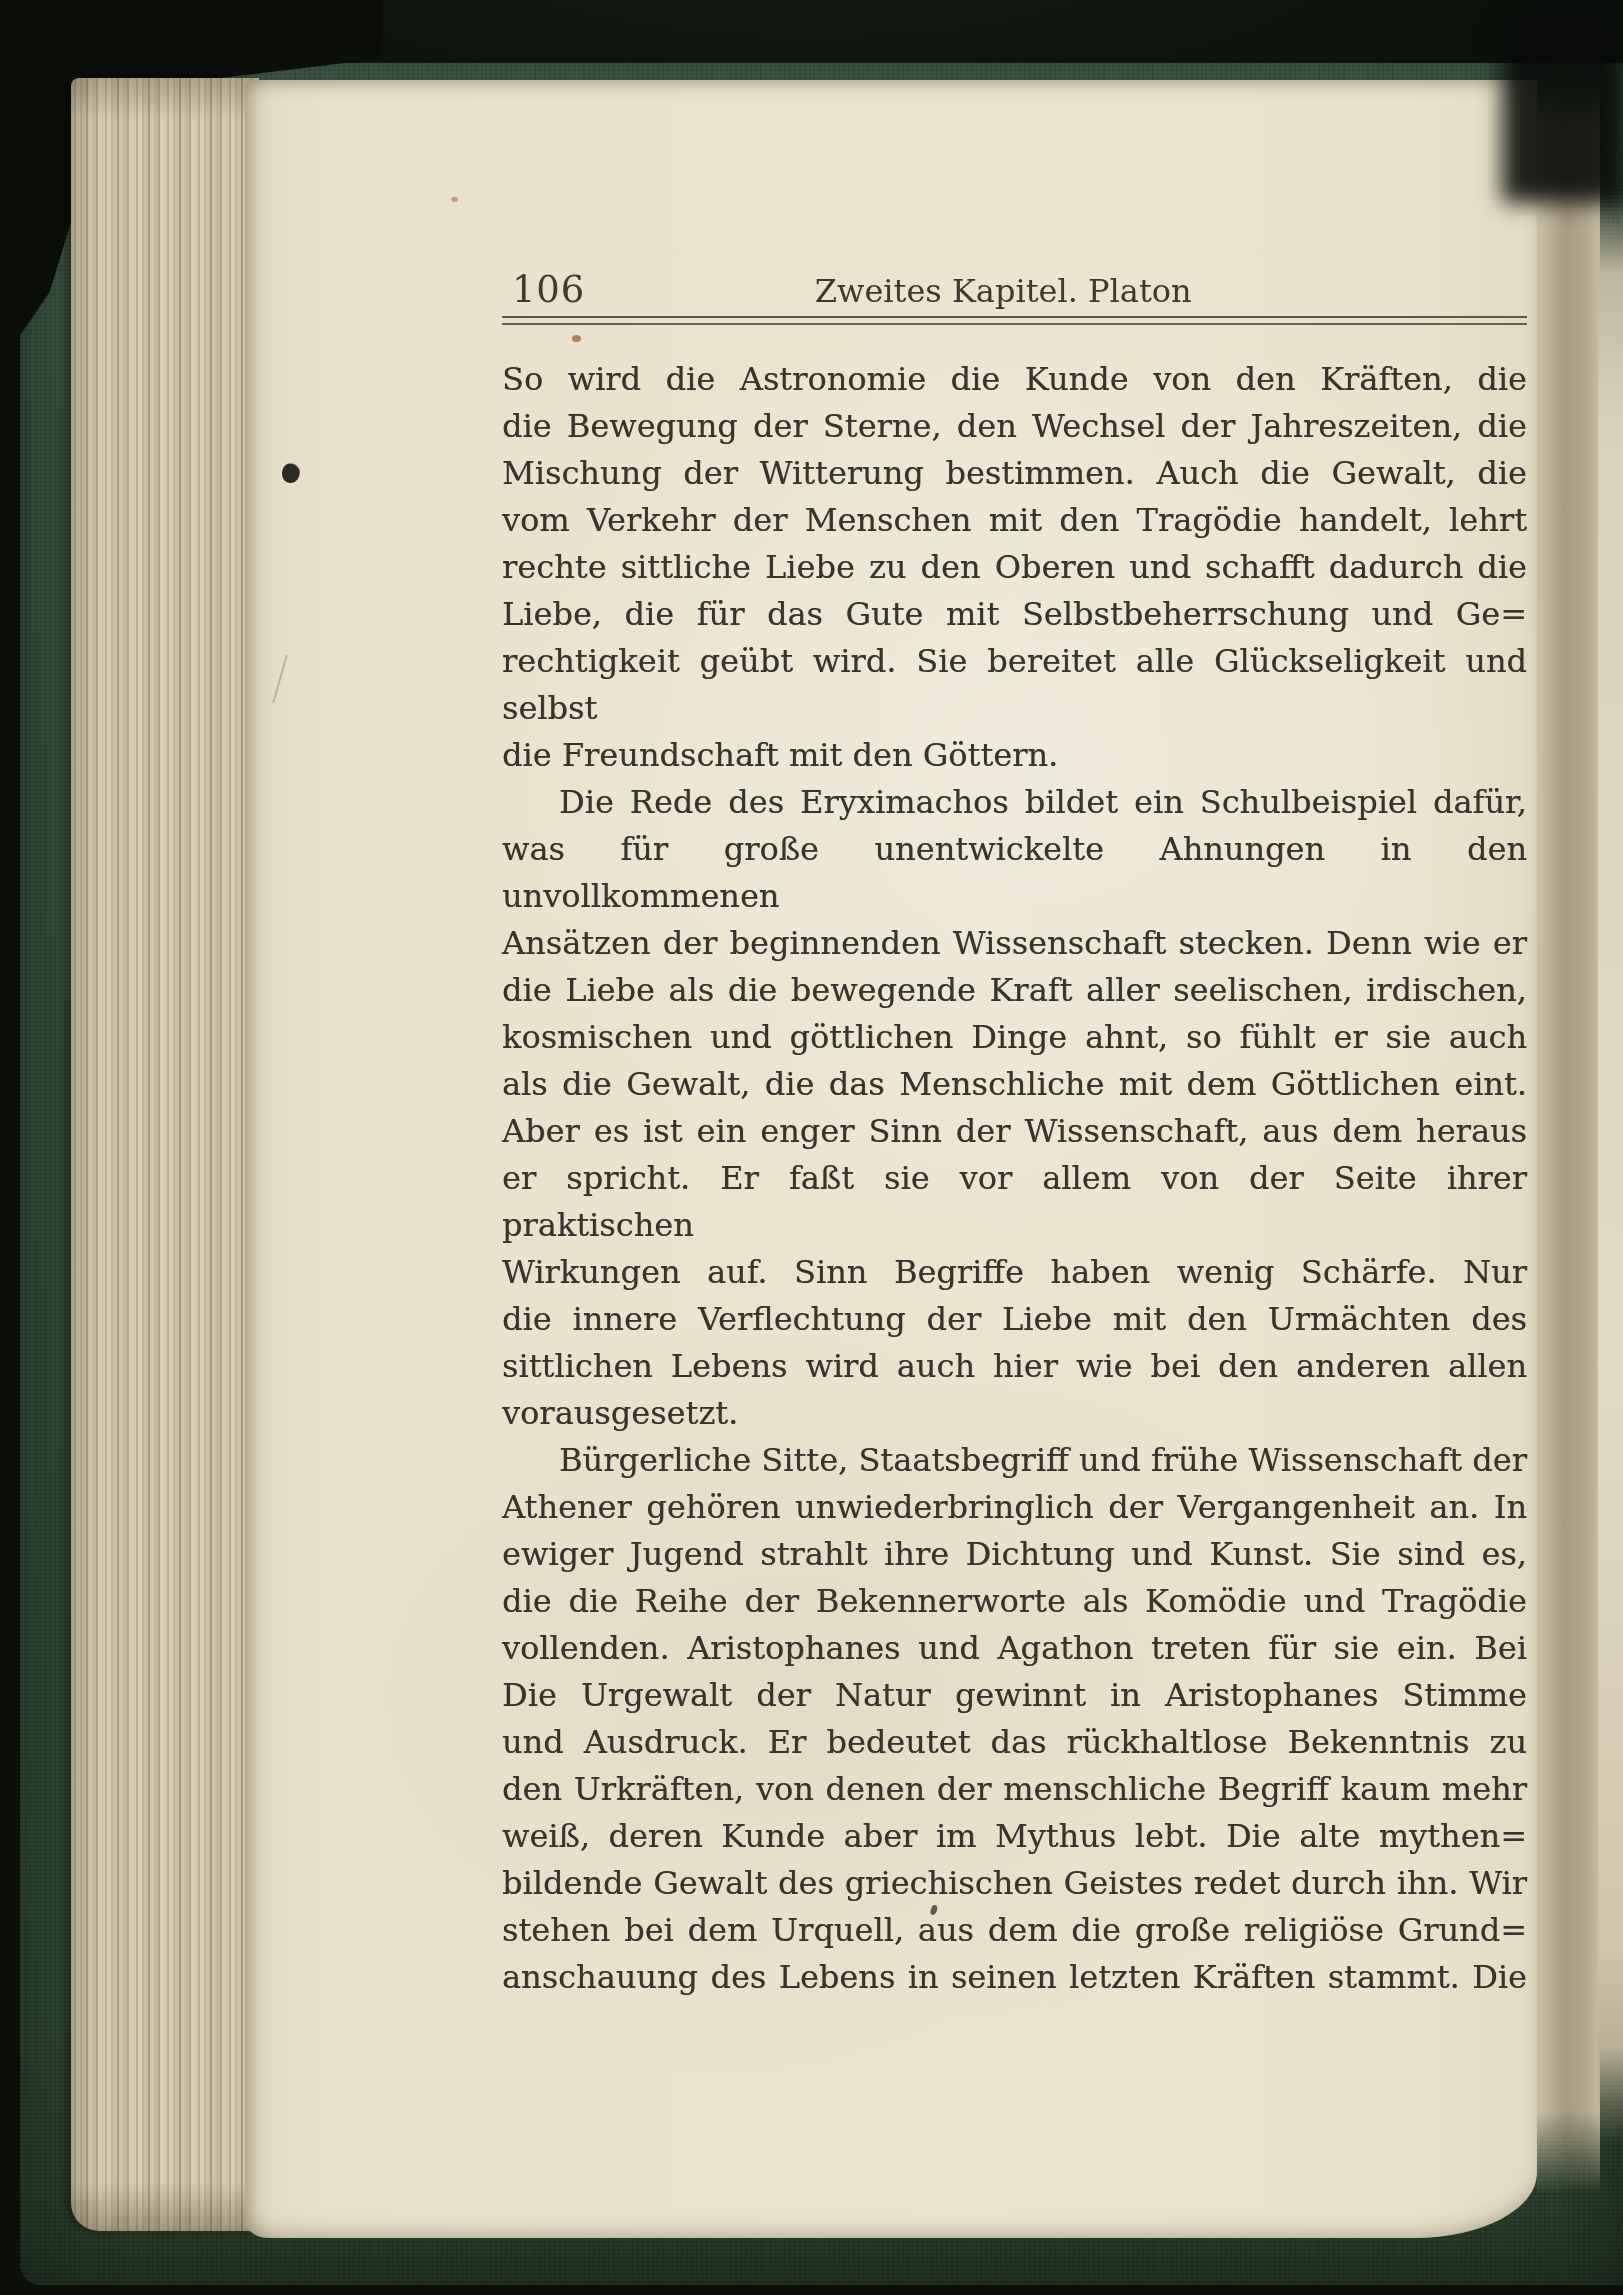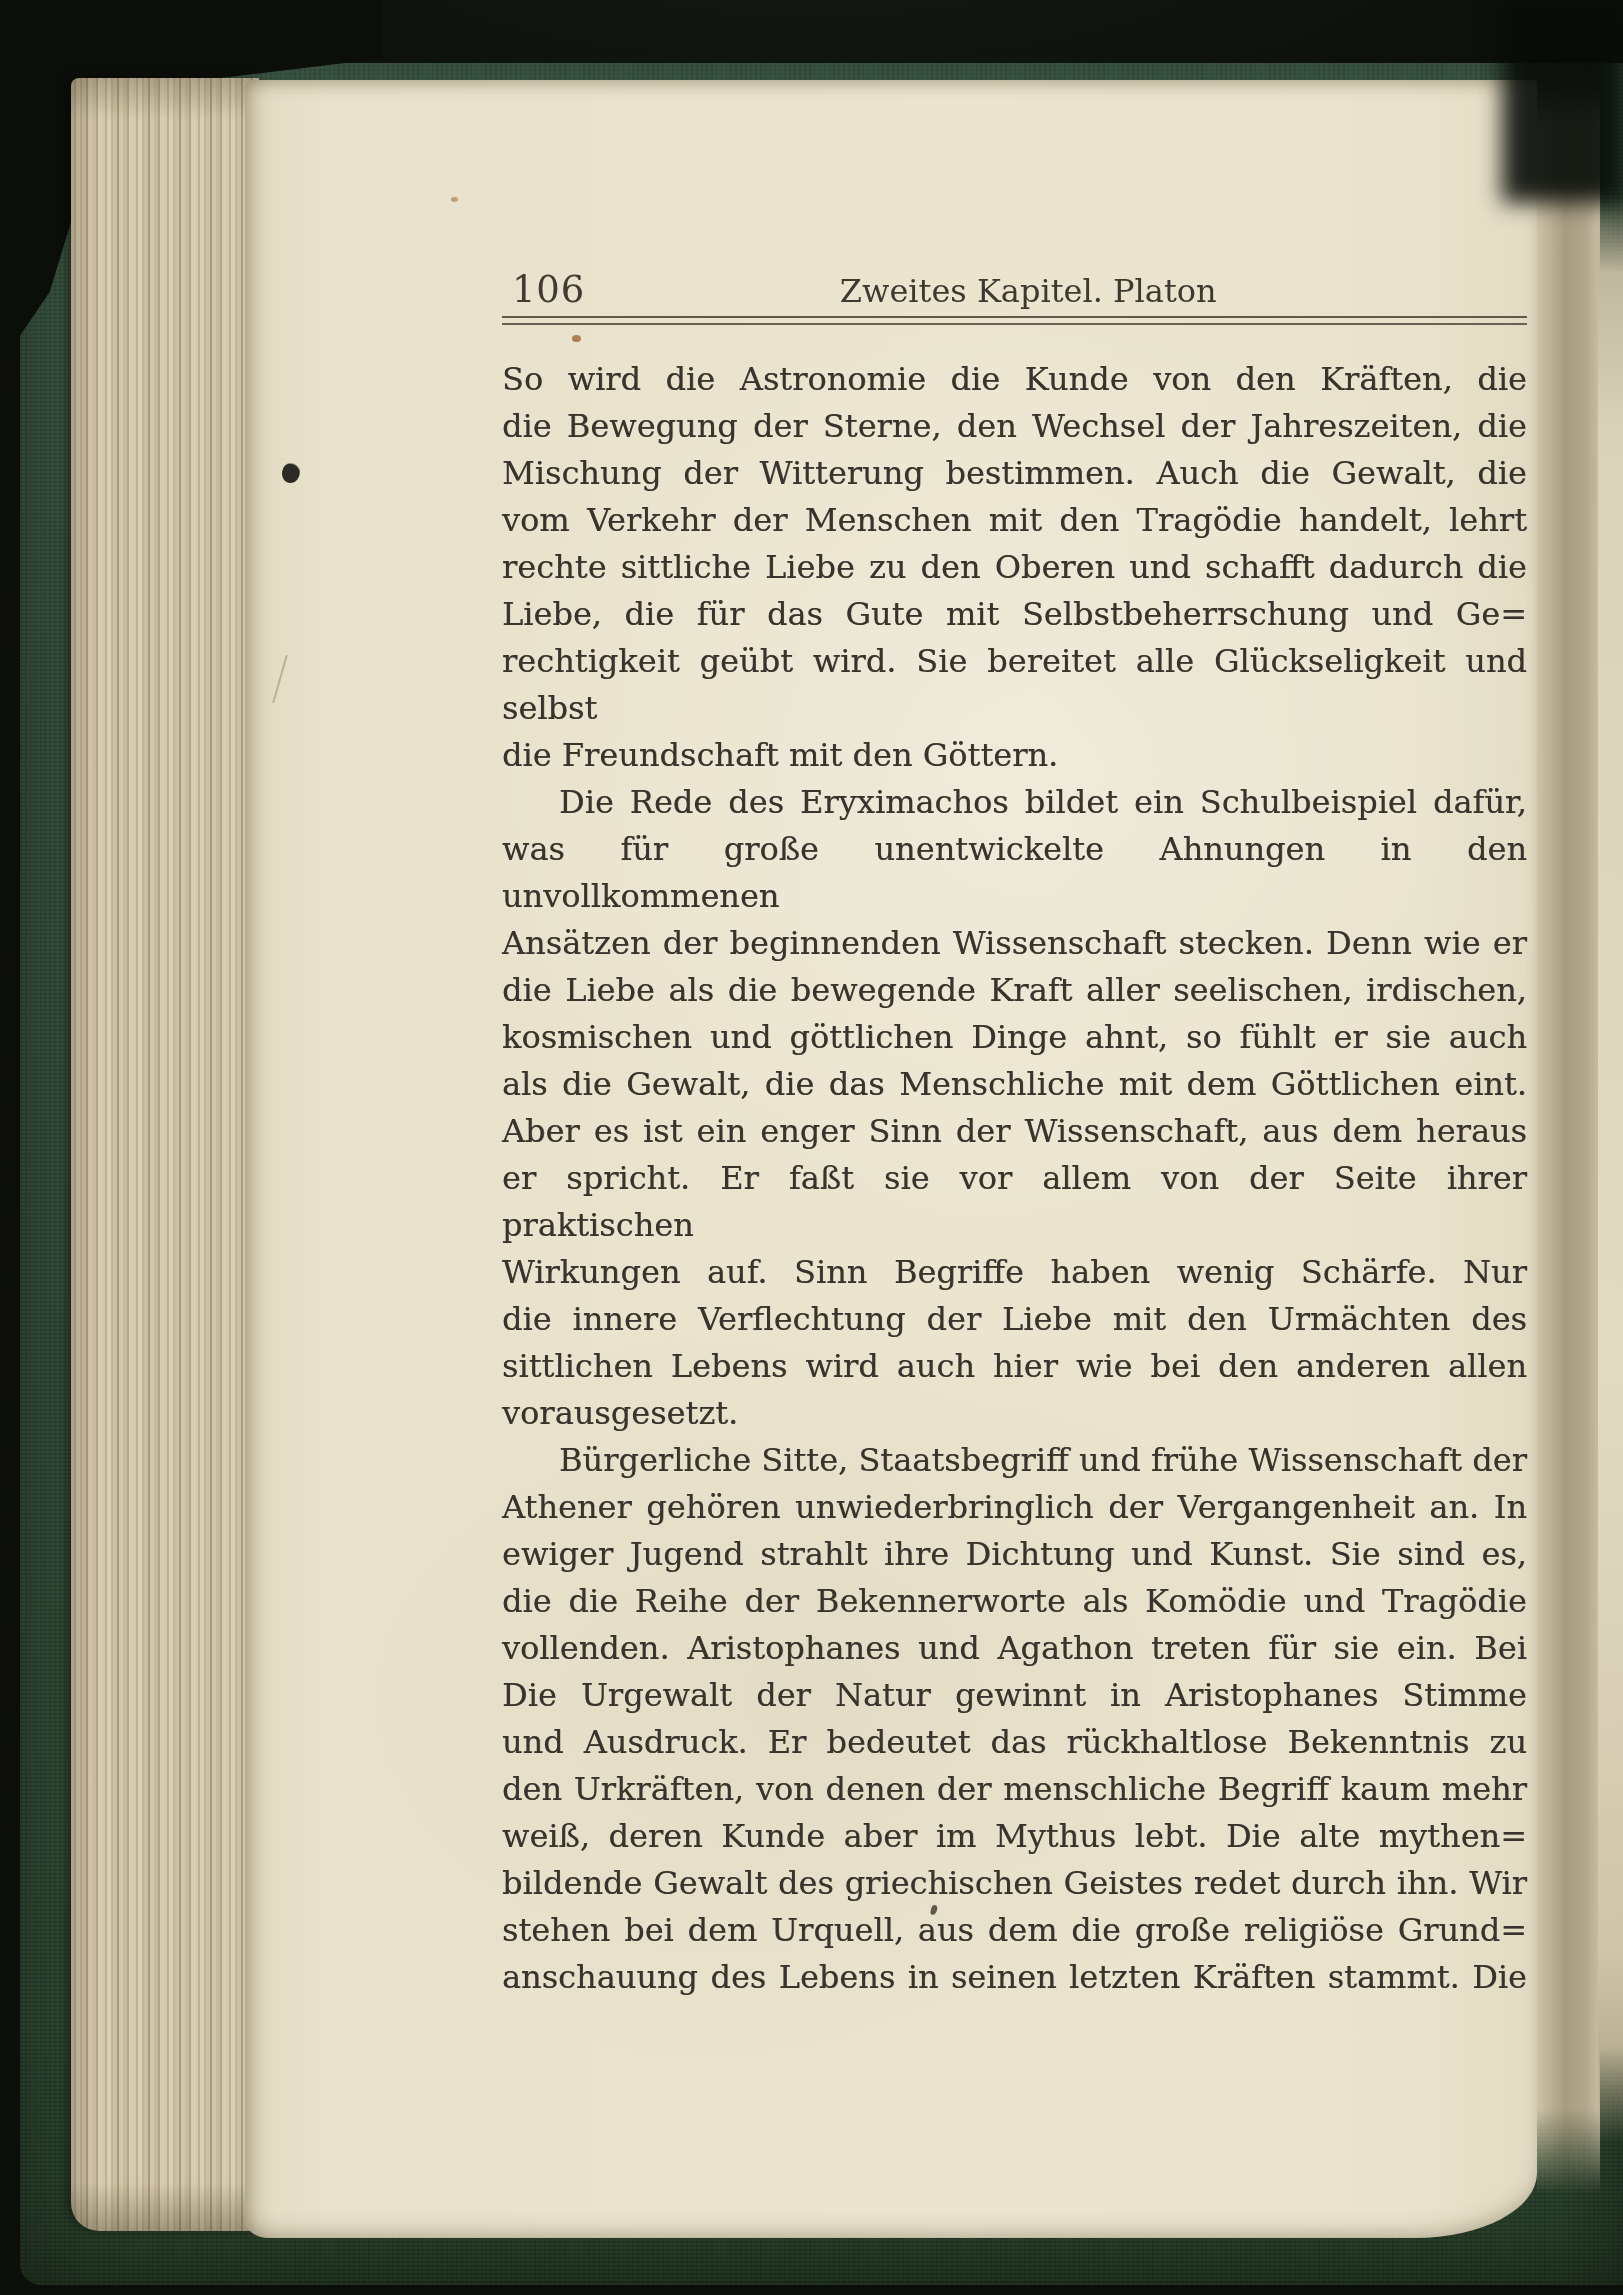--- a/index.html
+++ b/index.html
@@ -57,21 +57,21 @@
     -webkit-mask-image:linear-gradient(180deg,transparent 0,#000 2%,#000 96%,transparent 100%);
             mask-image:linear-gradient(180deg,transparent 0,#000 2%,#000 96%,transparent 100%);}
   .facing-page-edge{position:absolute;left:1598px;top:195px;width:26px;height:1949px;
     background:linear-gradient(180deg,#b3aa91 0,#d9d1ba 12%,#e2dbc4 60%,#cfc5aa 90%,#a89d82 100%);
     -webkit-mask-image:linear-gradient(180deg,transparent 0,#000 4%,#000 95%,transparent 100%);
             mask-image:linear-gradient(180deg,transparent 0,#000 4%,#000 95%,transparent 100%);}
   
   .page-header{position:absolute;left:502px;top:265px;width:1025px;height:47px;color:#413b31;}
   .page-number{position:absolute;left:0;top:3.2px;font-size:37px;letter-spacing:0.8px;margin-left:10px;}
   .running-header{position:absolute;left:50%;transform:translateX(-53%);top:6.5px;
-    font-size:32px;white-space:nowrap;color:#3e3930;margin-left:25px;}
+    font-size:32px;white-space:nowrap;color:#3e3930;}
   .header-rule{position:absolute;left:502px;top:316px;width:1025px;height:9px;
     border-top:2.4px solid #514b3e;border-bottom:2.4px solid #5a5446;opacity:0.9;}
   
   .text-block{position:absolute;left:502px;top:356px;width:1025px;color:var(--ink);
     font-size:32px;line-height:47px;}
   .line{text-align:justify;text-align-last:justify;white-space:normal;
     text-shadow:0.3px 0 0 rgba(56,51,44,0.55);}
   .line.flush{text-align-last:left;}
   .line.indent{text-indent:57px;}
   

